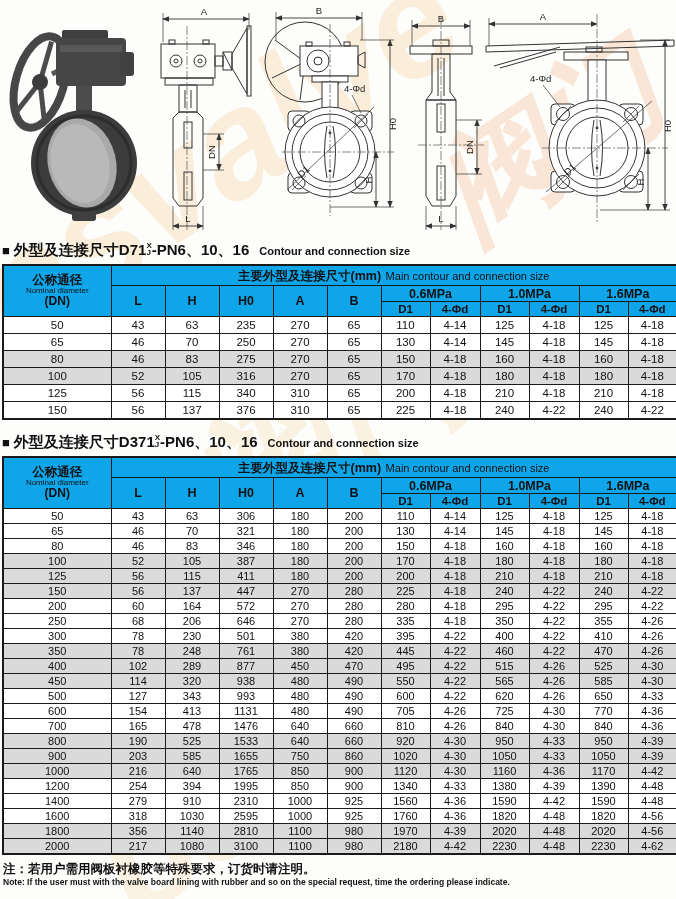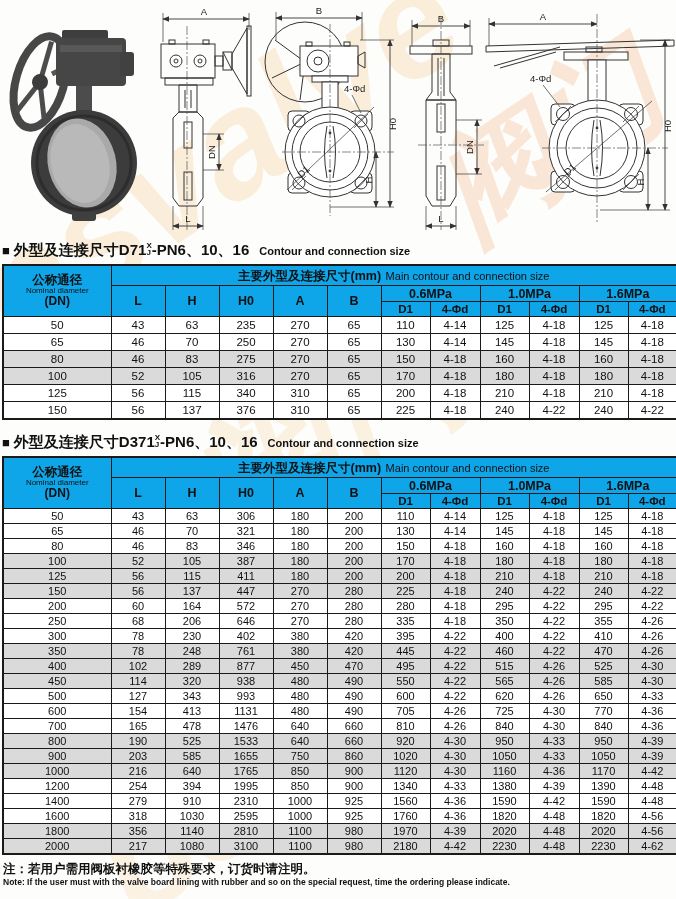--- a/index.html
+++ b/index.html
@@ -568,21 +568,21 @@
             <td>4-18</td>
             <td>350</td>
             <td>4-22</td>
             <td>355</td>
             <td>4-26</td>
           </tr>
           <tr>
             <td>300</td>
             <td>78</td>
             <td>230</td>
-            <td>402</td>
+            <td>501</td>
             <td>380</td>
             <td>420</td>
             <td>395</td>
             <td>4-22</td>
             <td>400</td>
             <td>4-22</td>
             <td>410</td>
             <td>4-26</td>
           </tr>
           <tr class="stripe">

